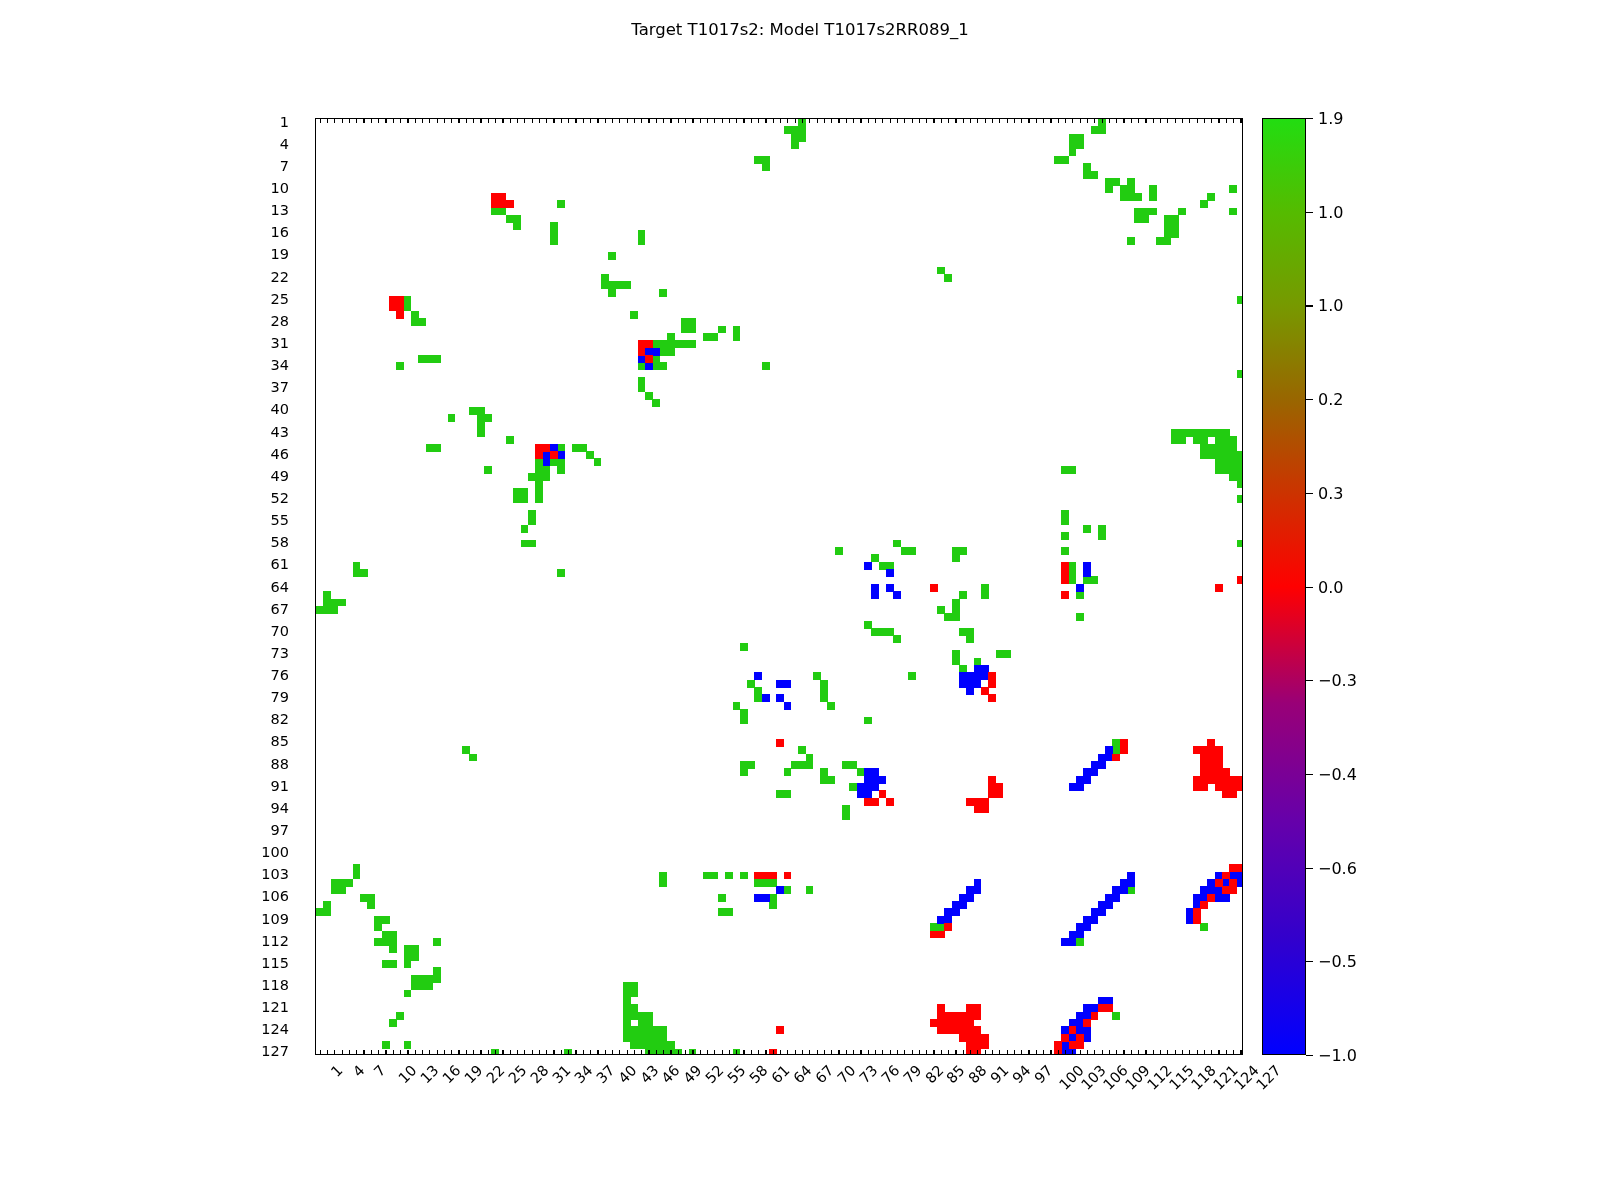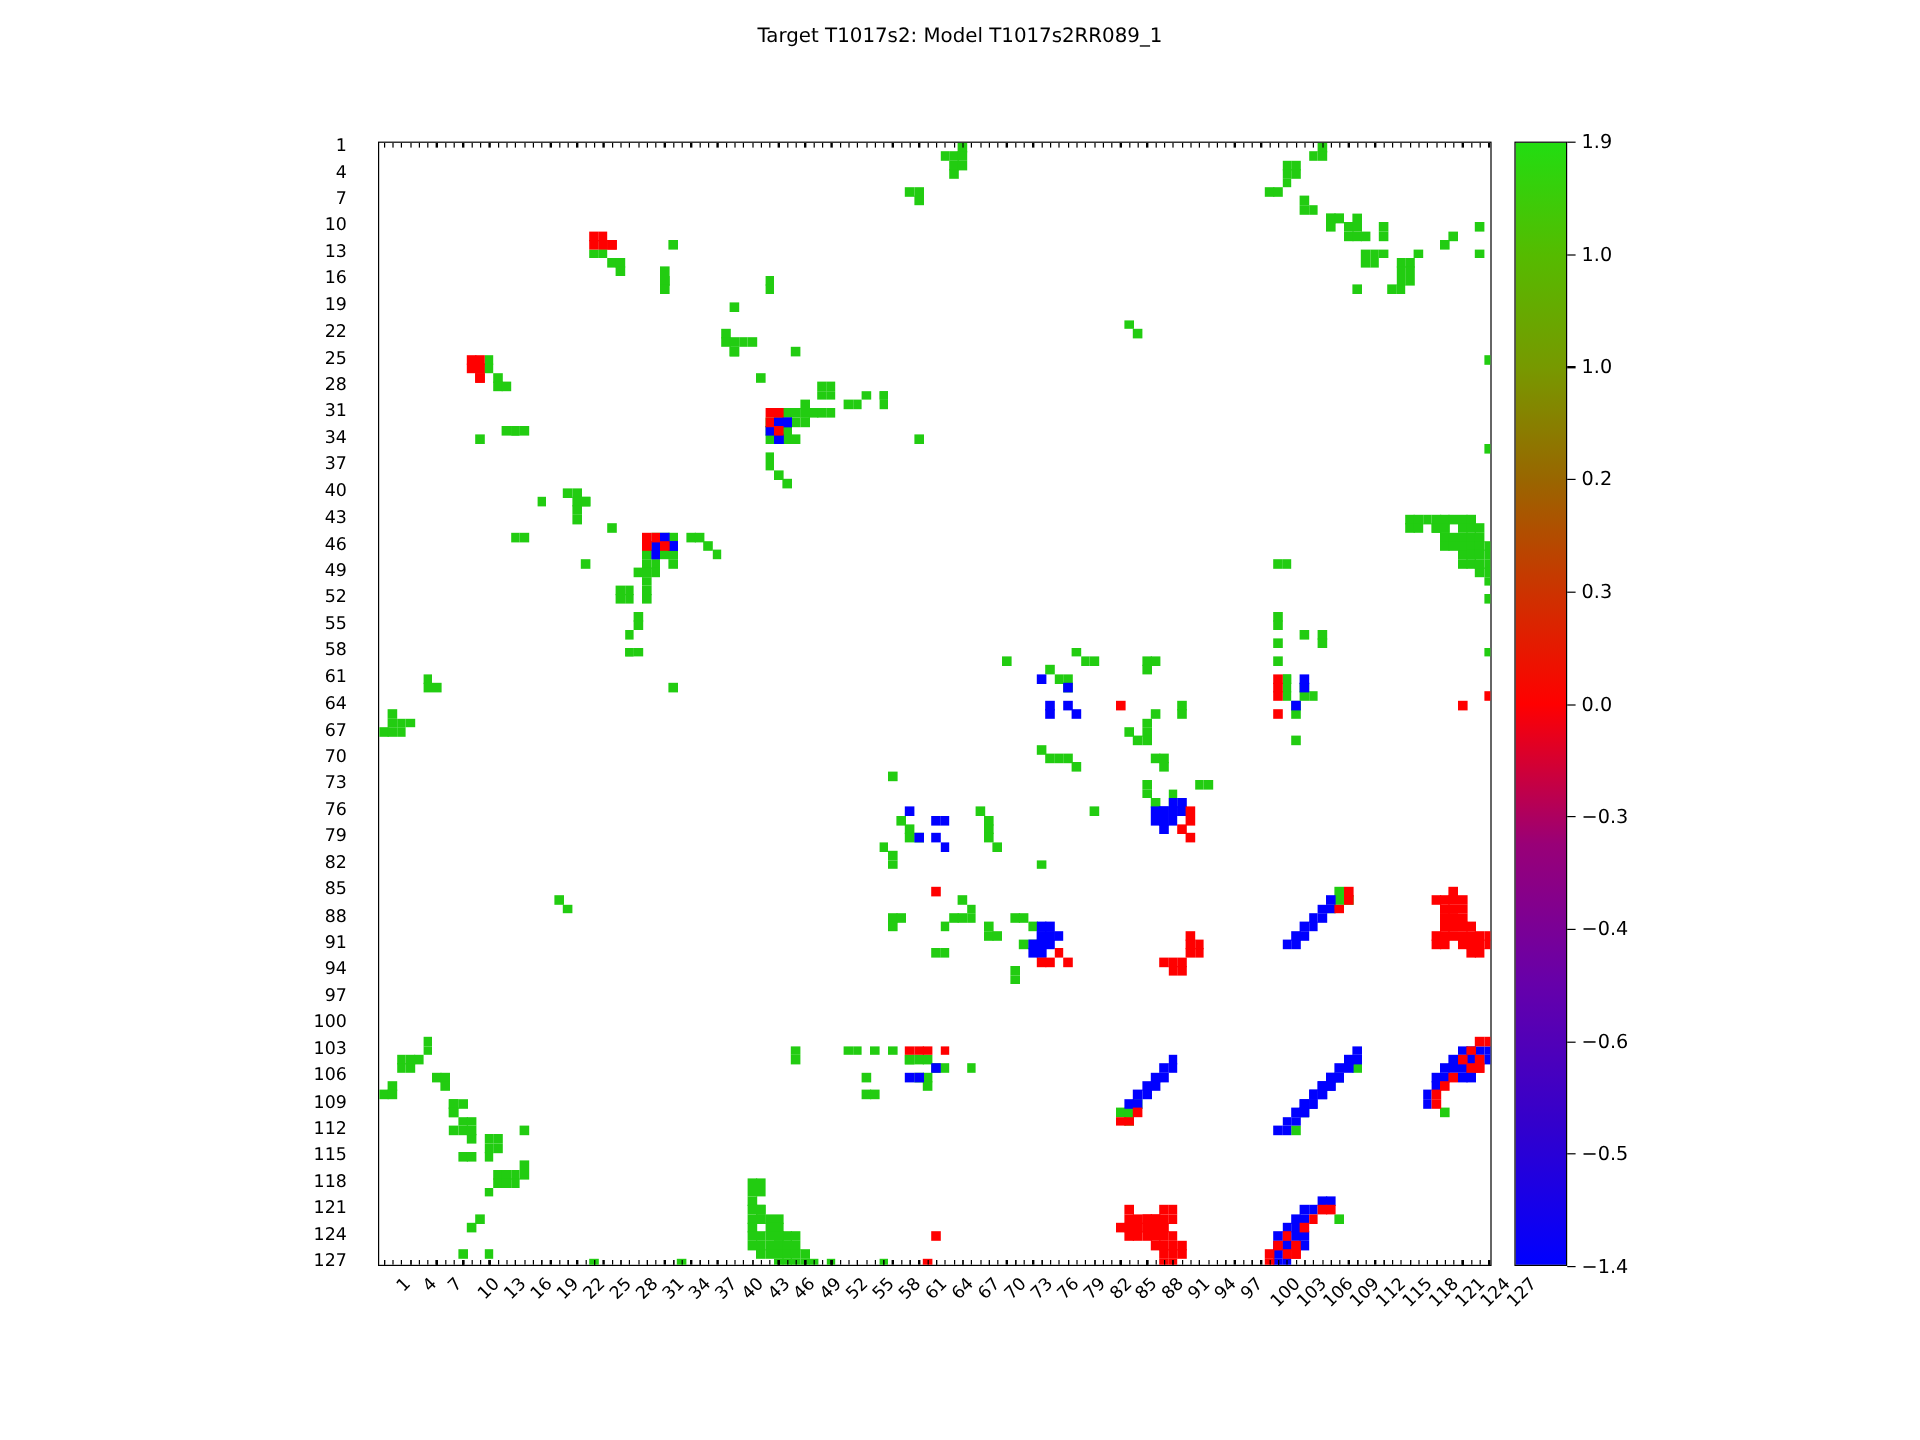--- a/index.html
+++ b/index.html
@@ -1369,16 +1369,16 @@
       <div class="cblab" style="top: 586.5px;">0.0</div>
       <div class="cbtick" style="top: 680.2px;"></div>
       <div class="cblab" style="top: 680.2px;">−0.3</div>
       <div class="cbtick" style="top: 773.9px;"></div>
       <div class="cblab" style="top: 773.9px;">−0.4</div>
       <div class="cbtick" style="top: 867.6px;"></div>
       <div class="cblab" style="top: 867.6px;">−0.6</div>
       <div class="cbtick" style="top: 961.3px;"></div>
       <div class="cblab" style="top: 961.3px;">−0.5</div>
       <div class="cbtick" style="top: 1055px;"></div>
-      <div class="cblab" style="top: 1055px;">−1.4</div>
+      <div class="cblab" style="top: 1055px;">−1.0</div>
     </div>
 
 </div>
 
 </body></html>

